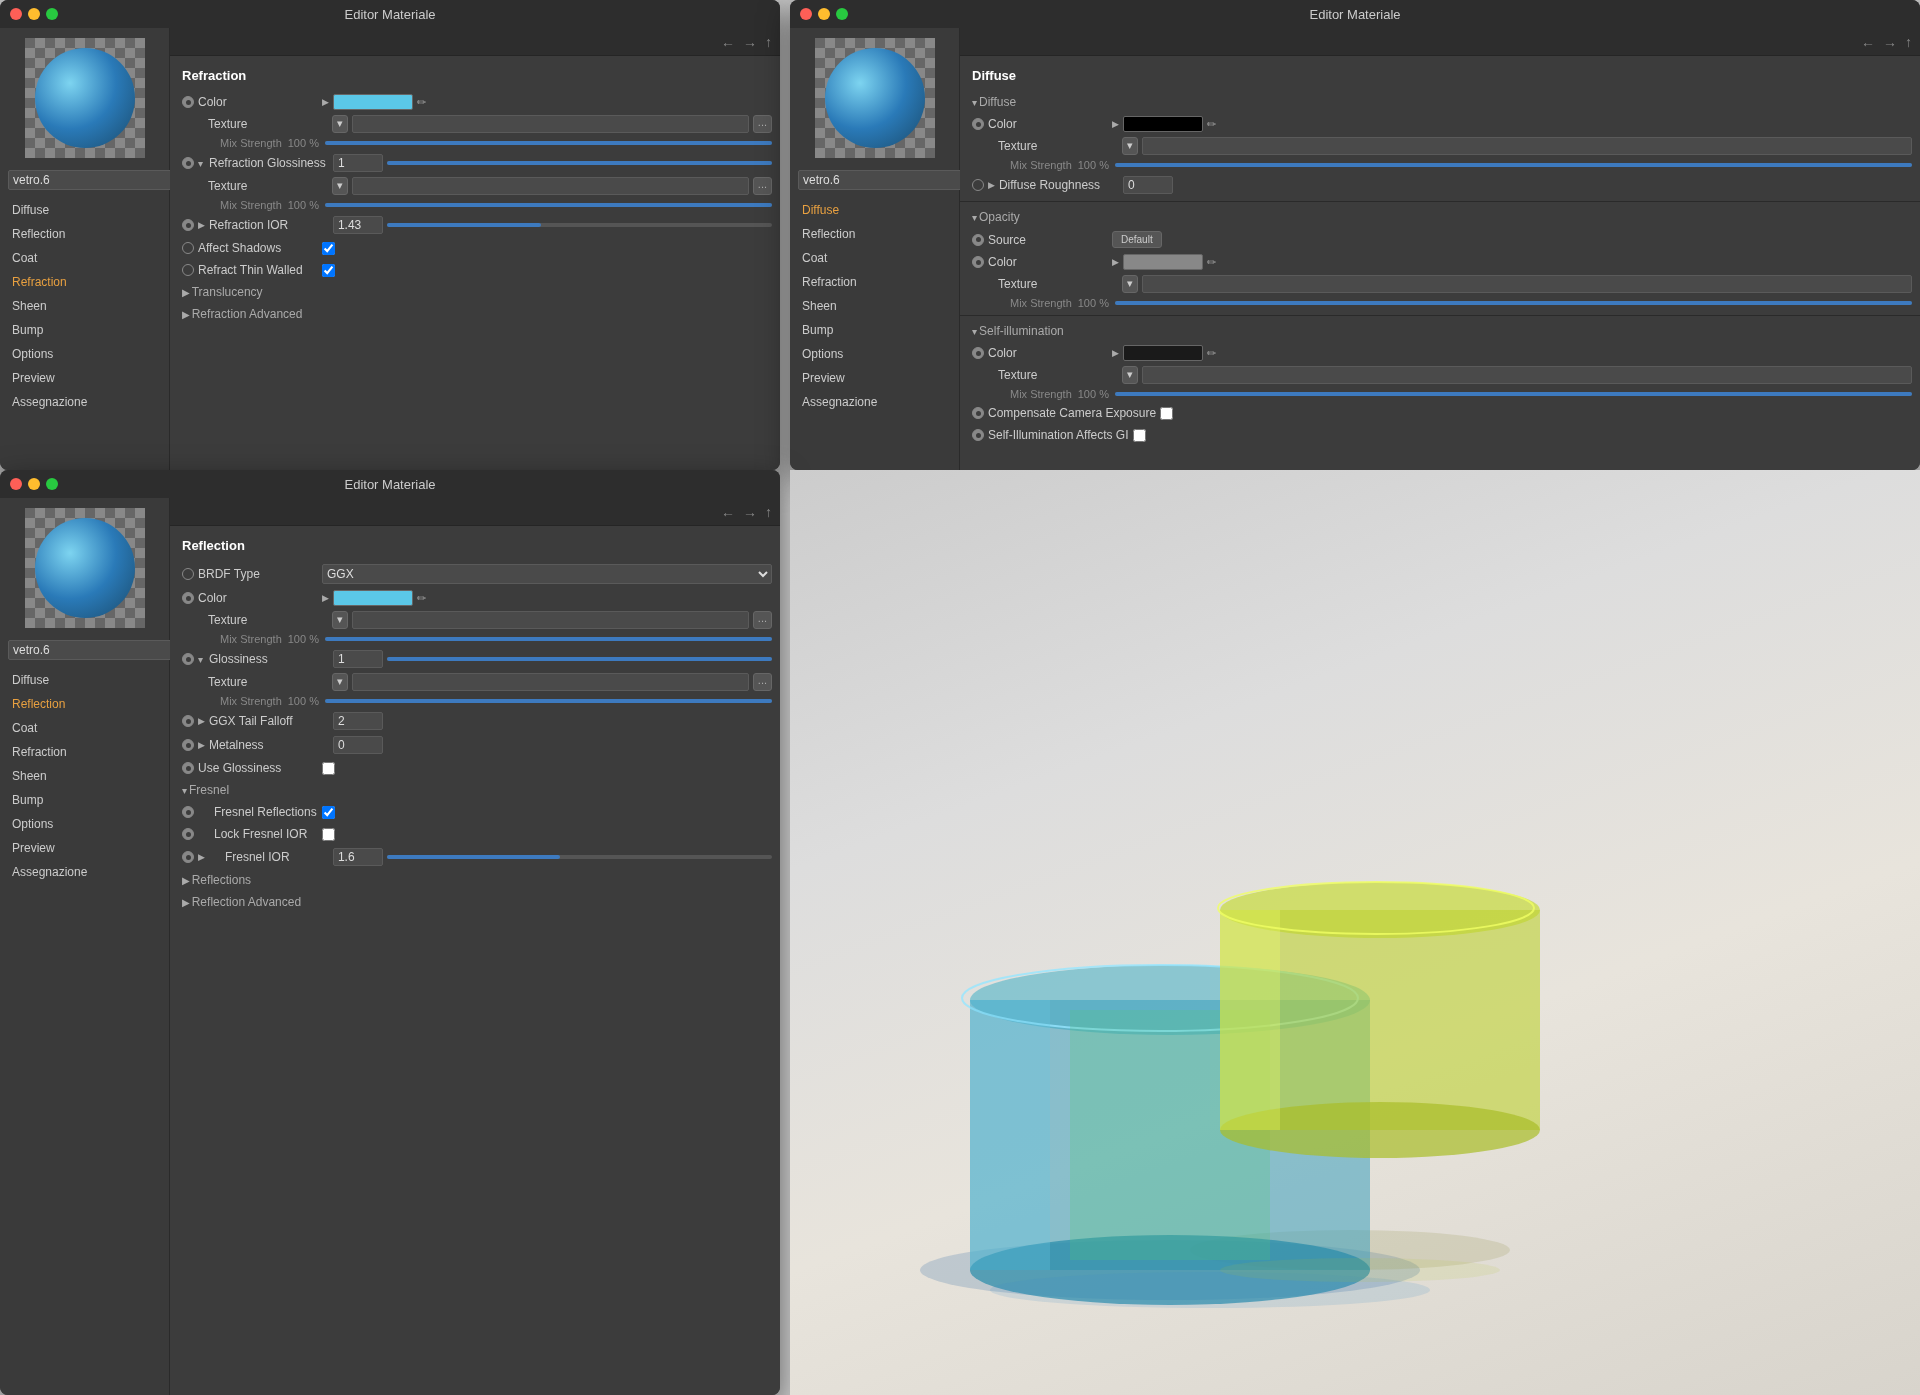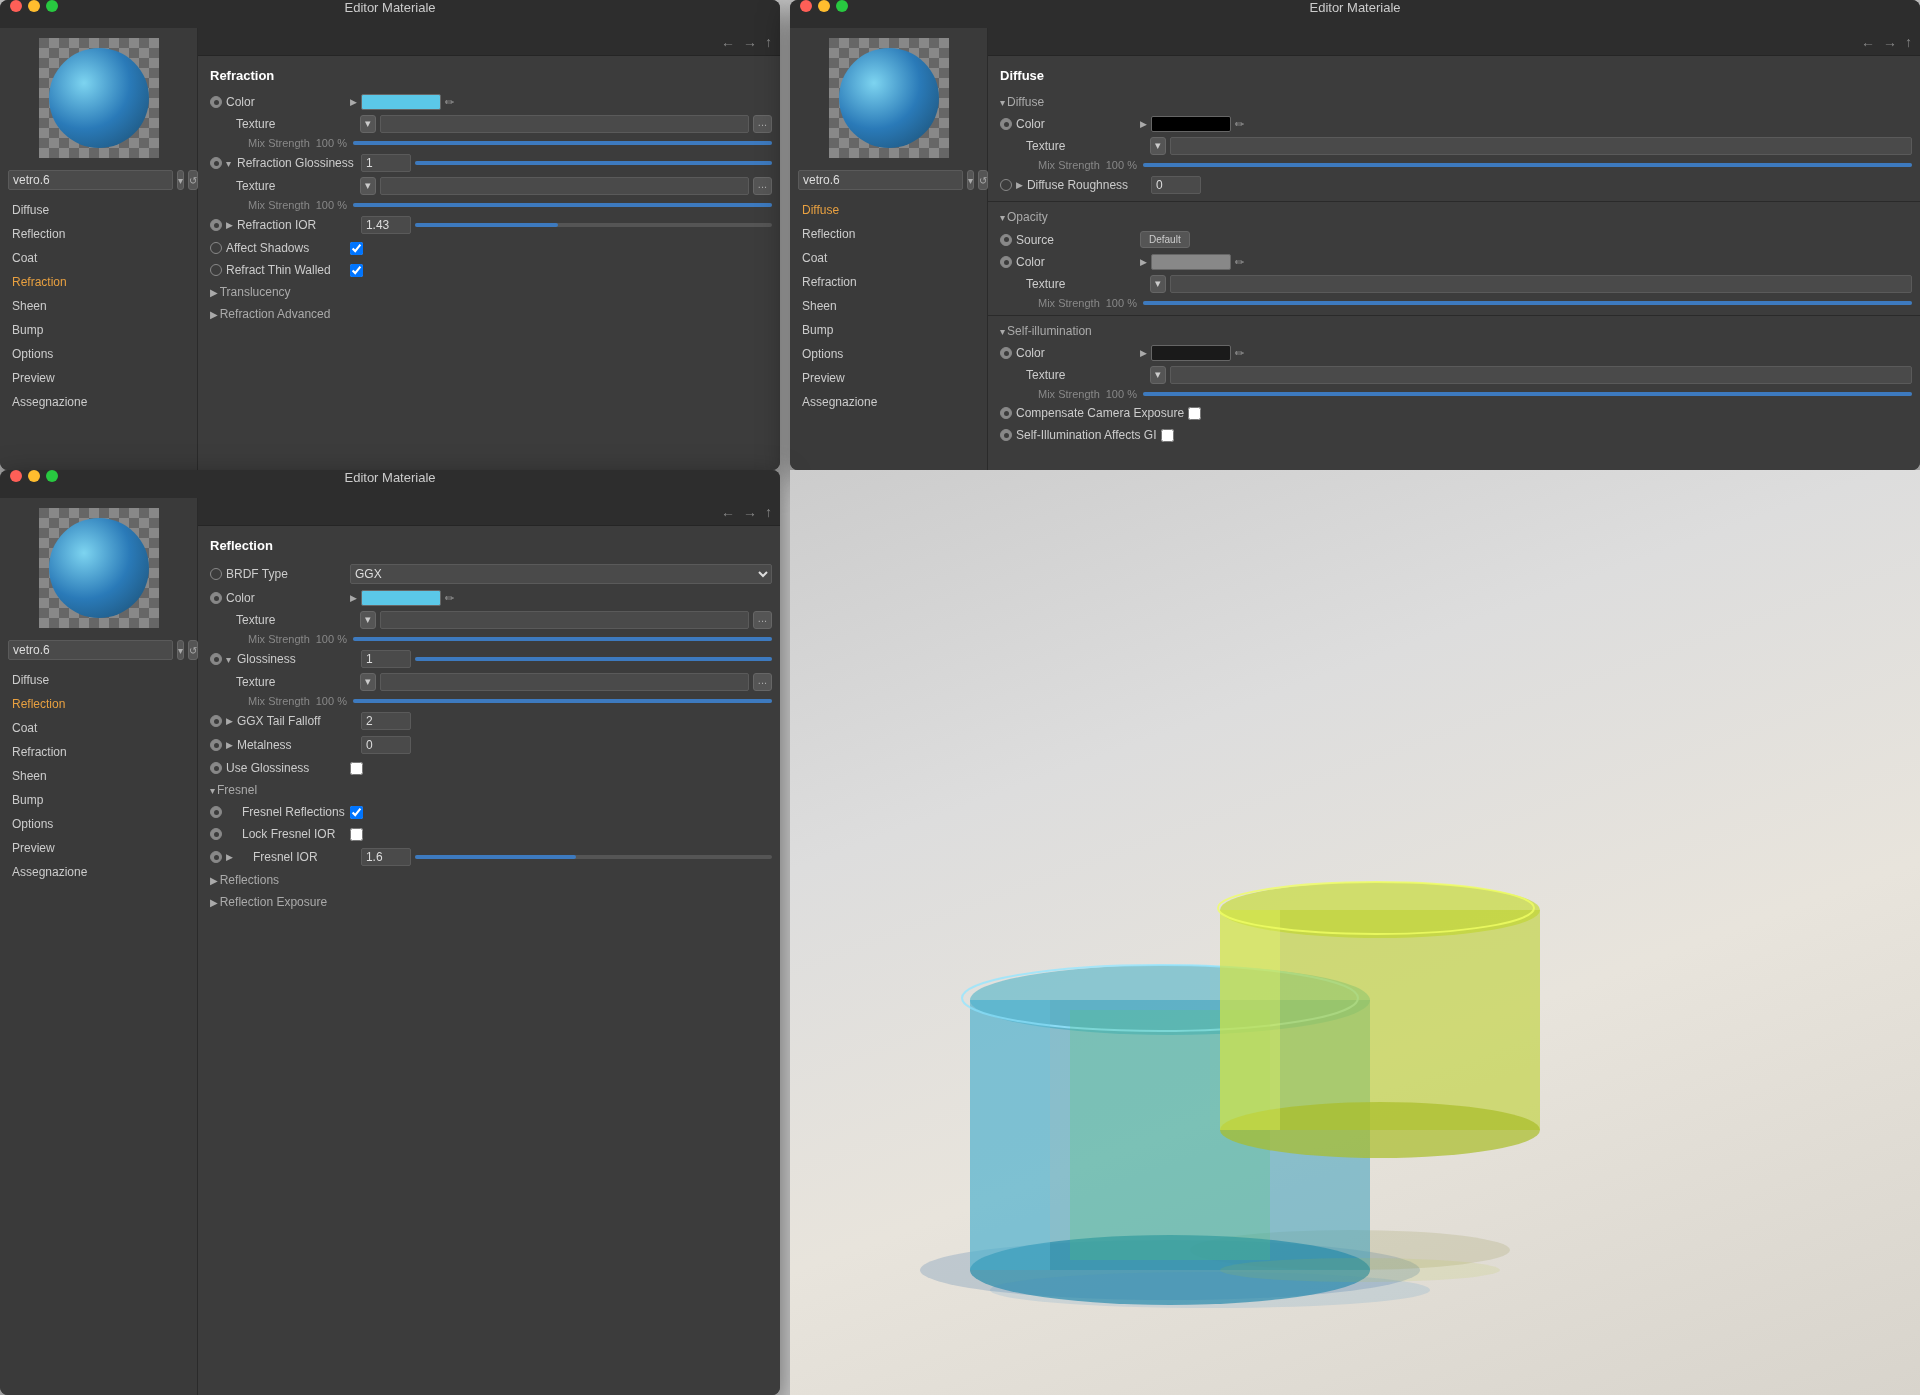--- a/index.html
+++ b/index.html
@@ -21,21 +21,21 @@
       box-shadow: 0 10px 30px rgba(0,0,0,0.5);
       overflow: hidden;
       display: flex;
       flex-direction: column;
     }
 
     .titlebar {
       background: #2d2d2d;
       height: 28px;
       display: flex;
-      align-items: flex-start;
+      align-items: center;
       padding: 0 10px;
       position: relative;
       flex-shrink: 0;
     }
 
     .traffic-lights {
       display: flex;
       gap: 6px;
       align-items: center;
     }
@@ -60,21 +60,21 @@
     }
 
     .window-content {
       display: flex;
       flex: 1;
       overflow: hidden;
     }
 
     
     .sidebar {
-      width: 198px;
+      width: 170px;
       background: #3a3a3a;
       border-right: 1px solid #2a2a2a;
       flex-shrink: 0;
       display: flex;
       flex-direction: column;
     }
 
     .sidebar-preview {
       width: 120px;
       height: 120px;
@@ -869,21 +869,21 @@
           </div>
         </div>
 
         <div class="section-group">
           <span class="expand-arrow">▶</span>
           <span>Reflections</span>
         </div>
 
         <div class="section-group">
           <span class="expand-arrow">▶</span>
-          <span>Reflection Exposure</span>
+          <span>Reflection Advanced</span>
         </div>
       </div>
     </div>
   </div>
 </div>
 
 <div style="position:absolute;right:0;top:470px;width:1130px;bottom:0;background:linear-gradient(160deg,#ccc 0%,#ddd 30%,#e8e4dc 60%,#d8d4cc 100%);overflow:hidden;">
   <svg width="100%" height="100%" viewBox="0 0 1130 925" preserveAspectRatio="xMidYMid slice">
 
     <ellipse cx="380" cy="800" rx="250" ry="30" fill="rgba(100,140,180,0.3)"></ellipse>

